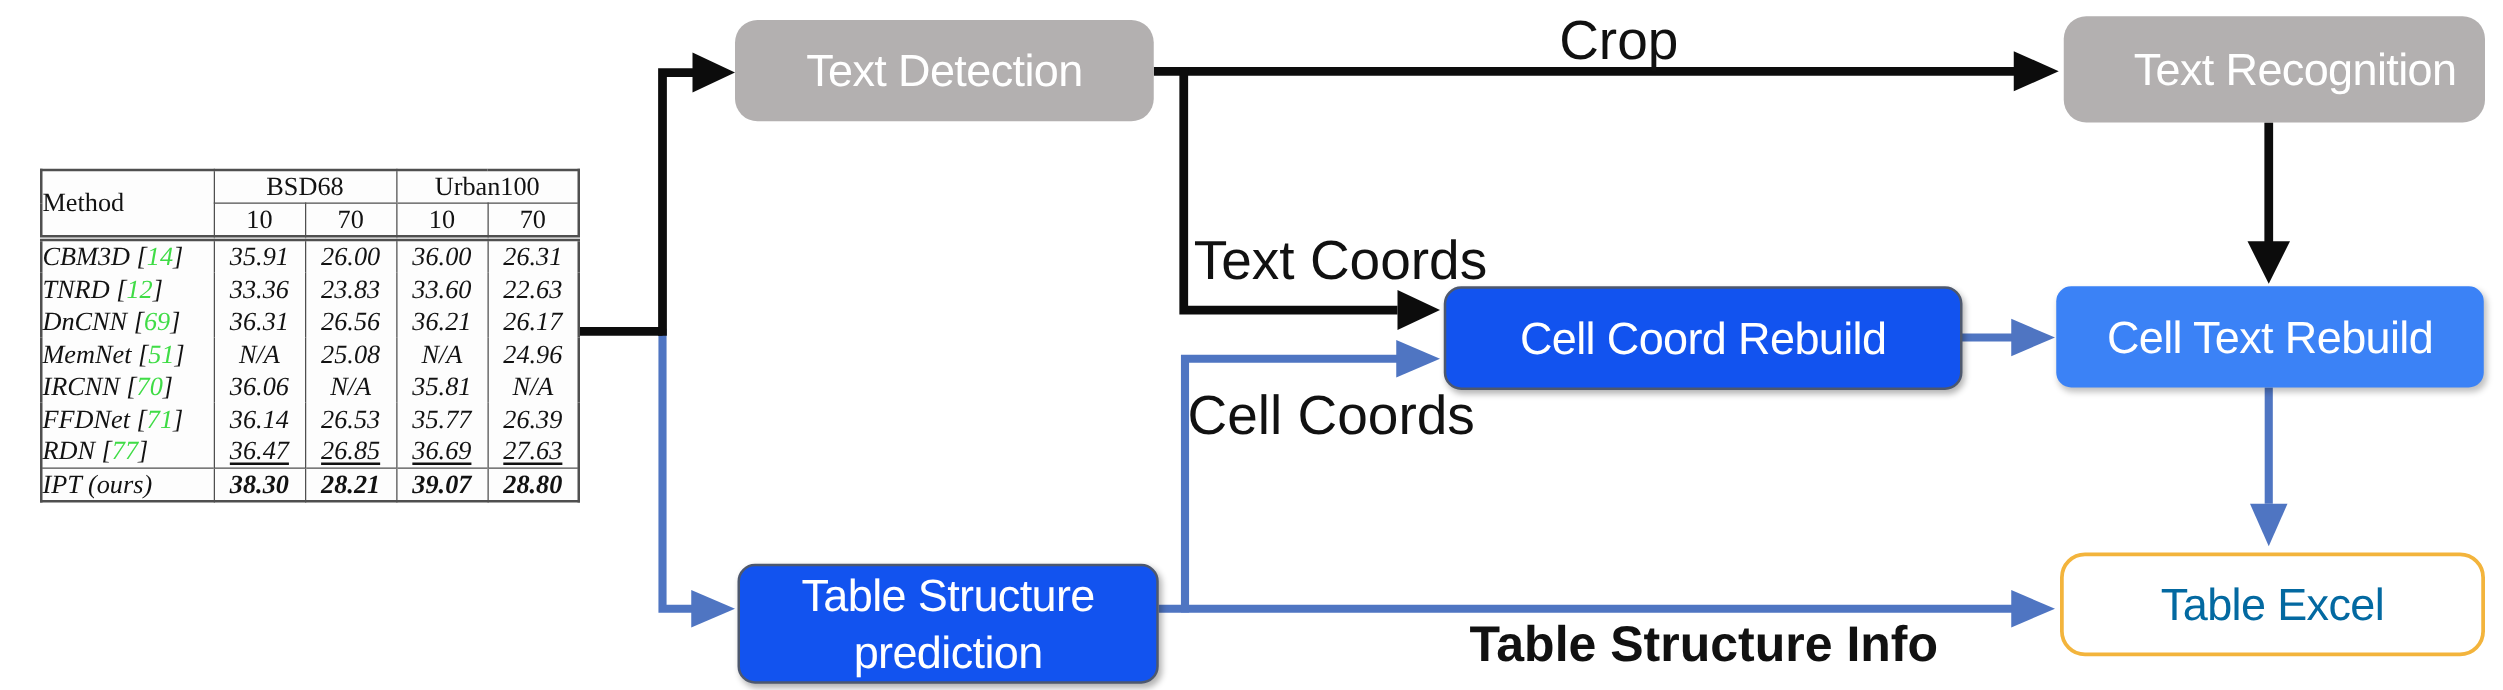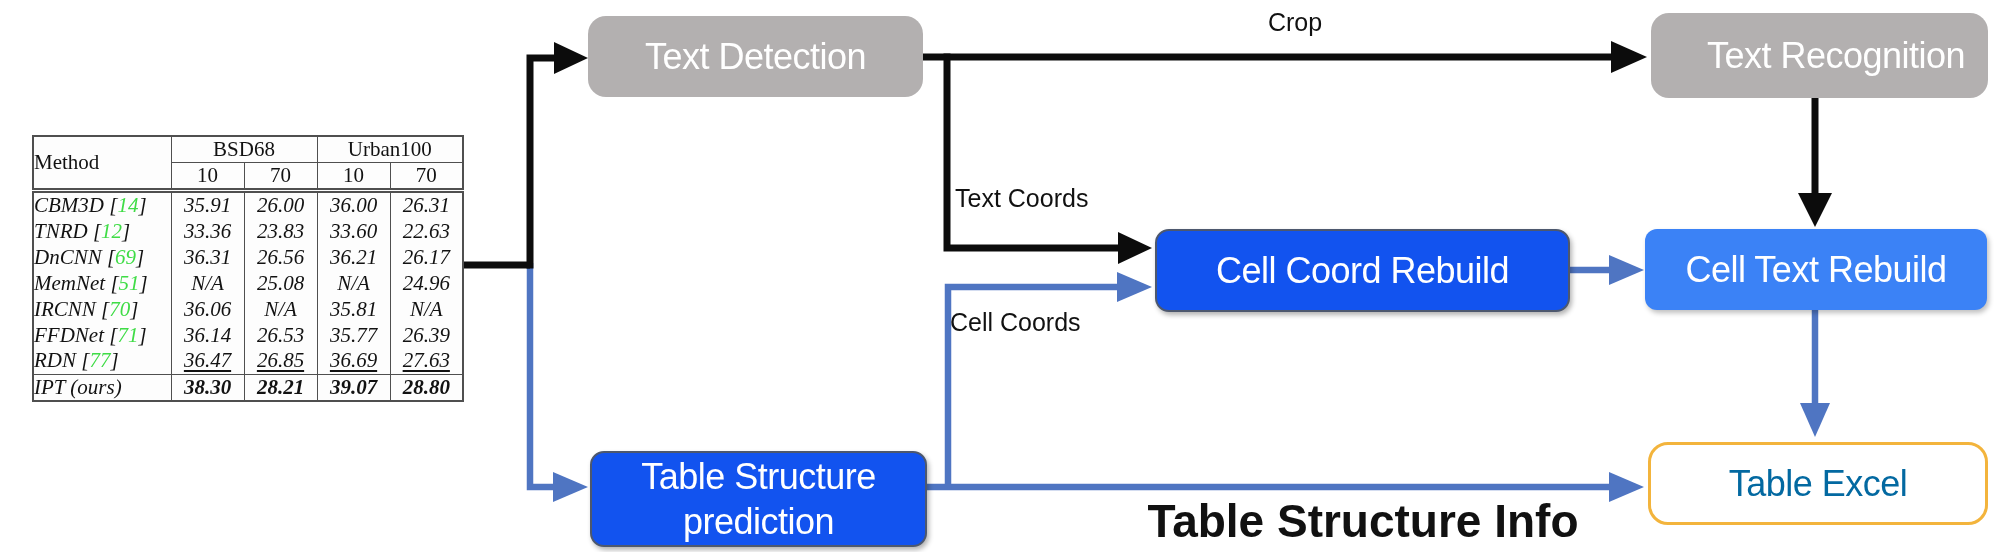--- a/index.html
+++ b/index.html
@@ -24,26 +24,26 @@
   #box-text-detection  { left:588px;  top:16px;  width:335px; height:81px; }
   #box-text-recognition{ left:1651px; top:13px;  width:337px; height:85px;padding-left:33px; }
   #box-cell-coord      { left:1155px; top:229px; width:415px; height:83px; }
   #box-cell-text       { left:1645px; top:229px; width:342px; height:81px; }
   #box-table-structure { left:590px;  top:451px; width:337px; height:96px;
                          font-size:36px; line-height:1.25; white-space:normal; }
   #box-table-excel     { left:1648px; top:442px; width:340px; height:83px; }
 
   
   .edge-label {
-    position:absolute; z-index:2; color:#111; font-size:25px; white-space:nowrap;
+    position:absolute; z-index:2; color:#111; font-size:44px; white-space:nowrap;
   }
   #label-crop { left:1295px; top:8px;  transform:translateX(-50%); }
   #label-text-coords { left:955px; top:184px; }
   #label-cell-coords { left:950px; top:308px; }
-  #label-tsi  { left:1363px; top:494px; transform:translateX(-50%); font-size:46px; font-weight:600; }
+  #label-tsi  { left:1363px; top:494px; transform:translateX(-50%); font-size:40px; font-weight:600; }
 
   
   .rtable-wrap { position:absolute; left:32px; top:135px; z-index:2; }
   table.rtable {
     border-collapse:collapse; width:430px; table-layout:fixed;
     font-family:"Liberation Serif", serif; font-size:21px; color:#121212;
     border:2px solid #4f4f4f; background:#fdfdfd;
   }
   table.rtable thead tr.r1 { height:24px; }
   table.rtable thead tr.r2 { height:25px; }

